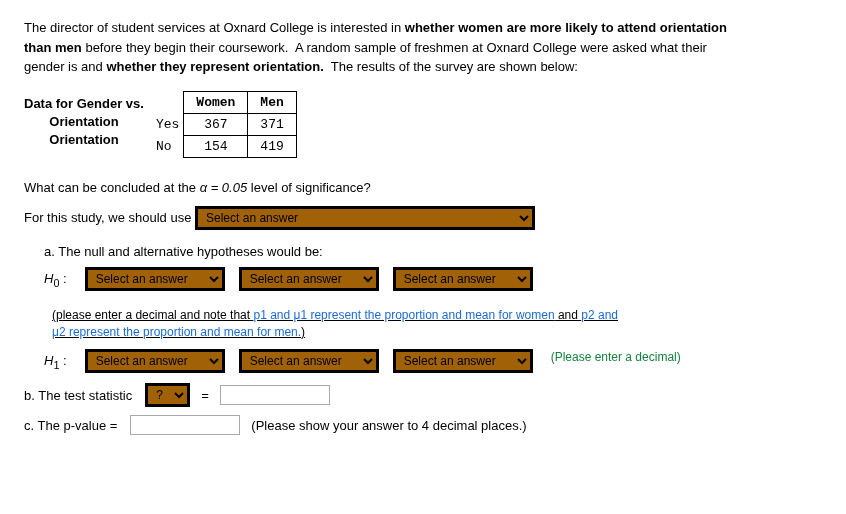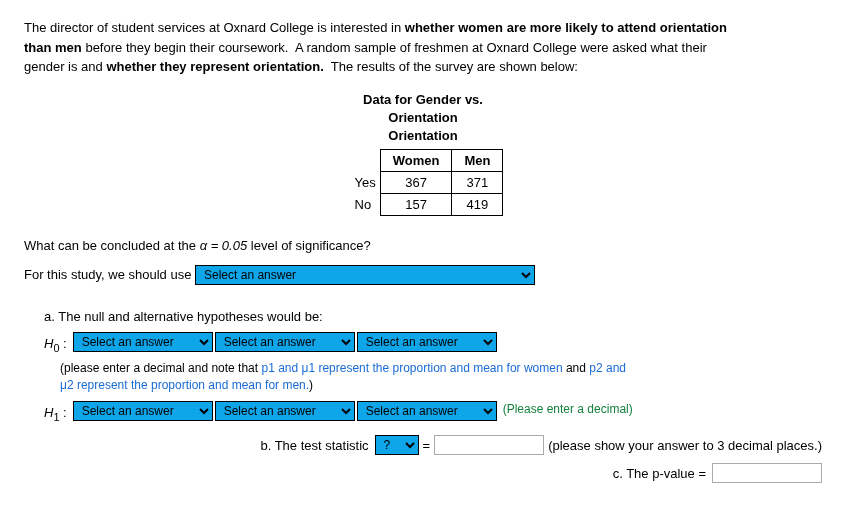--- a/index.html
+++ b/index.html
@@ -13,60 +13,61 @@
       padding: 18px 24px;
     }
     .intro-text {
       max-width: 720px;
       line-height: 1.5;
       margin-bottom: 14px;
     }
     .intro-text b { font-weight: bold; }
     .table-section {
       display: flex;
-      flex-direction: column;
+      flex-direction: row;
       align-items: center;
       margin-bottom: 20px;
     }
     .table-title {
       text-align: center;
       font-weight: bold;
       font-size: 13px;
       line-height: 1.4;
       margin-bottom: 4px;
     }
     .data-table {
       border-collapse: collapse;
       font-size: 13px;
     }
     .data-table td, .data-table th {
       border: 1px solid #000;
       padding: 3px 12px;
       text-align: center;
+      font-family: Liberation Mono, monospace;
     }
     .data-table .row-label {
       text-align: left;
       border: none;
       padding-right: 4px;
     }
     .data-table .header-row th {
       border: 1px solid #000;
     }
     .question-section {
       margin-top: 10px;
     }
     .question-line {
       margin-bottom: 8px;
       line-height: 1.6;
     }
     select {
       font-size: 12px;
       padding: 1px 4px;
-      border: 1px solid #000000;
-      background: #0ea5e9;
+      border: 3px solid #000000;
+      background: #a16207;
       cursor: pointer;
       min-width: 140px;
     }
     select.wide {
       min-width: 340px;
     }
     select.med {
       min-width: 140px;
     }
     .indent {
@@ -74,56 +75,55 @@
     }
     .hypothesis-block {
       margin: 8px 0;
       line-height: 1.8;
     }
     .hyp-row {
       display: flex;
       align-items: flex-start;
       margin-bottom: 6px;
       flex-wrap: wrap;
-      gap: 2px;
+      gap: 14px;
     }
     .hyp-label {
       font-size: 13px;
       margin-right: 4px;
       white-space: nowrap;
     }
     .note-text {
       font-size: 12px;
       color: #000;
       max-width: 580px;
       line-height: 1.4;
     }
     .note-text .blue { color: #1a6bd4; }
     .answer-row {
       display: flex;
       align-items: center;
       margin-bottom: 8px;
-      gap: 4px;
-      justify-content: flex-end;
+      gap: 11px;
     }
     input[type="text"] {
       border: 1px solid #aaa;
       padding: 2px 4px;
       font-size: 12px;
       width: 110px;
     }
     .stat-label {
       font-size: 13px;
       margin-right: 2px;
     }
     .alpha { font-style: italic; }
     .section-label {
       font-weight: normal;
       margin-bottom: 4px;
-      margin-top: 23px;
+      margin-top: 14px;
     }
   </style>
 </head>
 <body>
 
 <p class="intro-text">
   The director of student services at Oxnard College is interested in <b>whether women are more likely to attend orientation than men</b> before they begin their coursework.&nbsp; A random sample of freshmen at Oxnard College were asked what their gender is and <b>whether they represent orientation.</b>&nbsp; The results of the survey are shown below:
 </p>
 
 <div class="table-section">
@@ -141,21 +141,21 @@
       </tr>
     </thead>
     <tbody>
       <tr>
         <td class="row-label">Yes</td>
         <td>367</td>
         <td>371</td>
       </tr>
       <tr>
         <td class="row-label">No</td>
-        <td>157</td>
+        <td>154</td>
         <td>419</td>
       </tr>
     </tbody>
   </table>
 </div>
 
 <div class="question-section">
 
   <div class="question-line">
     <span>What can be concluded at the <span class="alpha"><i>α</i> = 0.05</span> level of significance?</span>
@@ -185,21 +185,21 @@
           <option>p1</option><option>p2</option><option>μ1</option><option>μ2</option>
         </select>
         <select class="med">
           <option>Select an answer</option>
           <option>=</option><option>&gt;</option><option>&lt;</option><option>≠</option><option>≥</option><option>≤</option>
         </select>
         <select class="med">
           <option>Select an answer</option>
           <option>p1</option><option>p2</option><option>μ1</option><option>μ2</option>
         </select>
-        <span class="note-text" style="margin-left:16px;">
+        <span class="note-text" style="margin-left:8px;text-decoration:underline;">
           (please enter a decimal and note that <span class="blue">p1 and μ1 represent the proportion and mean for women</span> and <span class="blue">p2 and μ2 represent the proportion and mean for men.</span>)
         </span>
       </div>
     </div>
 
     <div class="hypothesis-block">
       <div class="hyp-row">
         <span class="hyp-label"><i>H</i><sub>1</sub> :</span>
         <select class="med">
           <option>Select an answer</option>
@@ -223,21 +223,21 @@
     <span class="stat-label">b. The test statistic</span>
     <select style="min-width:44px;">
       <option>?</option>
       <option>z</option>
       <option>t</option>
       <option>F</option>
       <option>χ²</option>
     </select>
     <span>=</span>
     <input type="text" placeholder="" style="">
-    <span>(please show your answer to 3 decimal places.)</span>
   </div>
 
   <div class="answer-row">
     <span class="stat-label">c. The p-value =</span>
     <input type="text" placeholder="" style="">
+    <span>(Please show your answer to 4 decimal places.)</span>
   </div>
 
 </div>
 
 </body></html>

